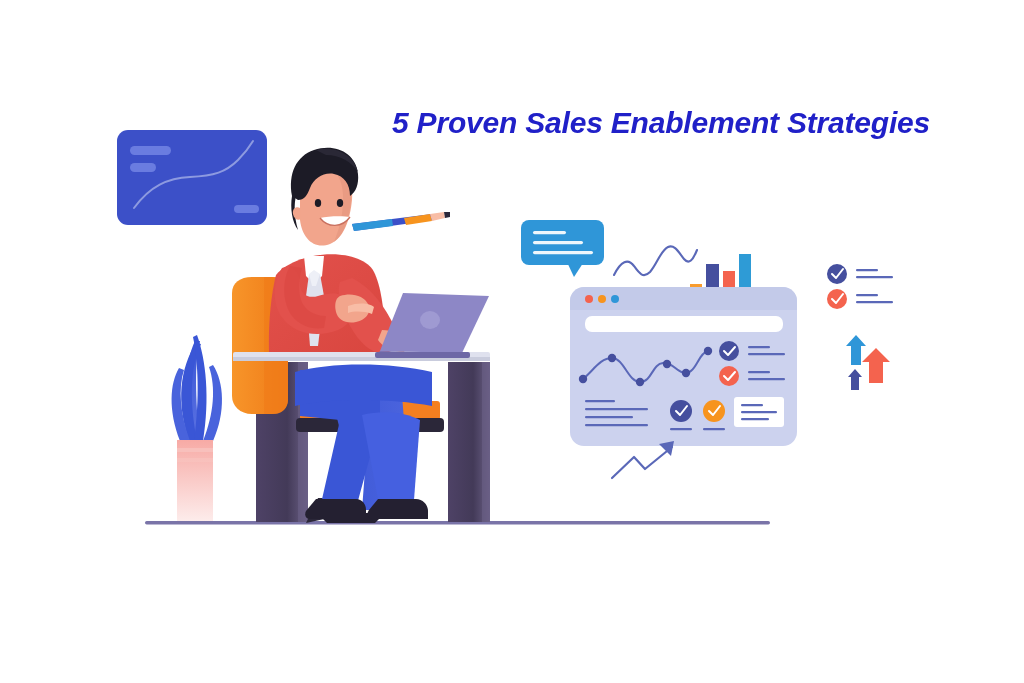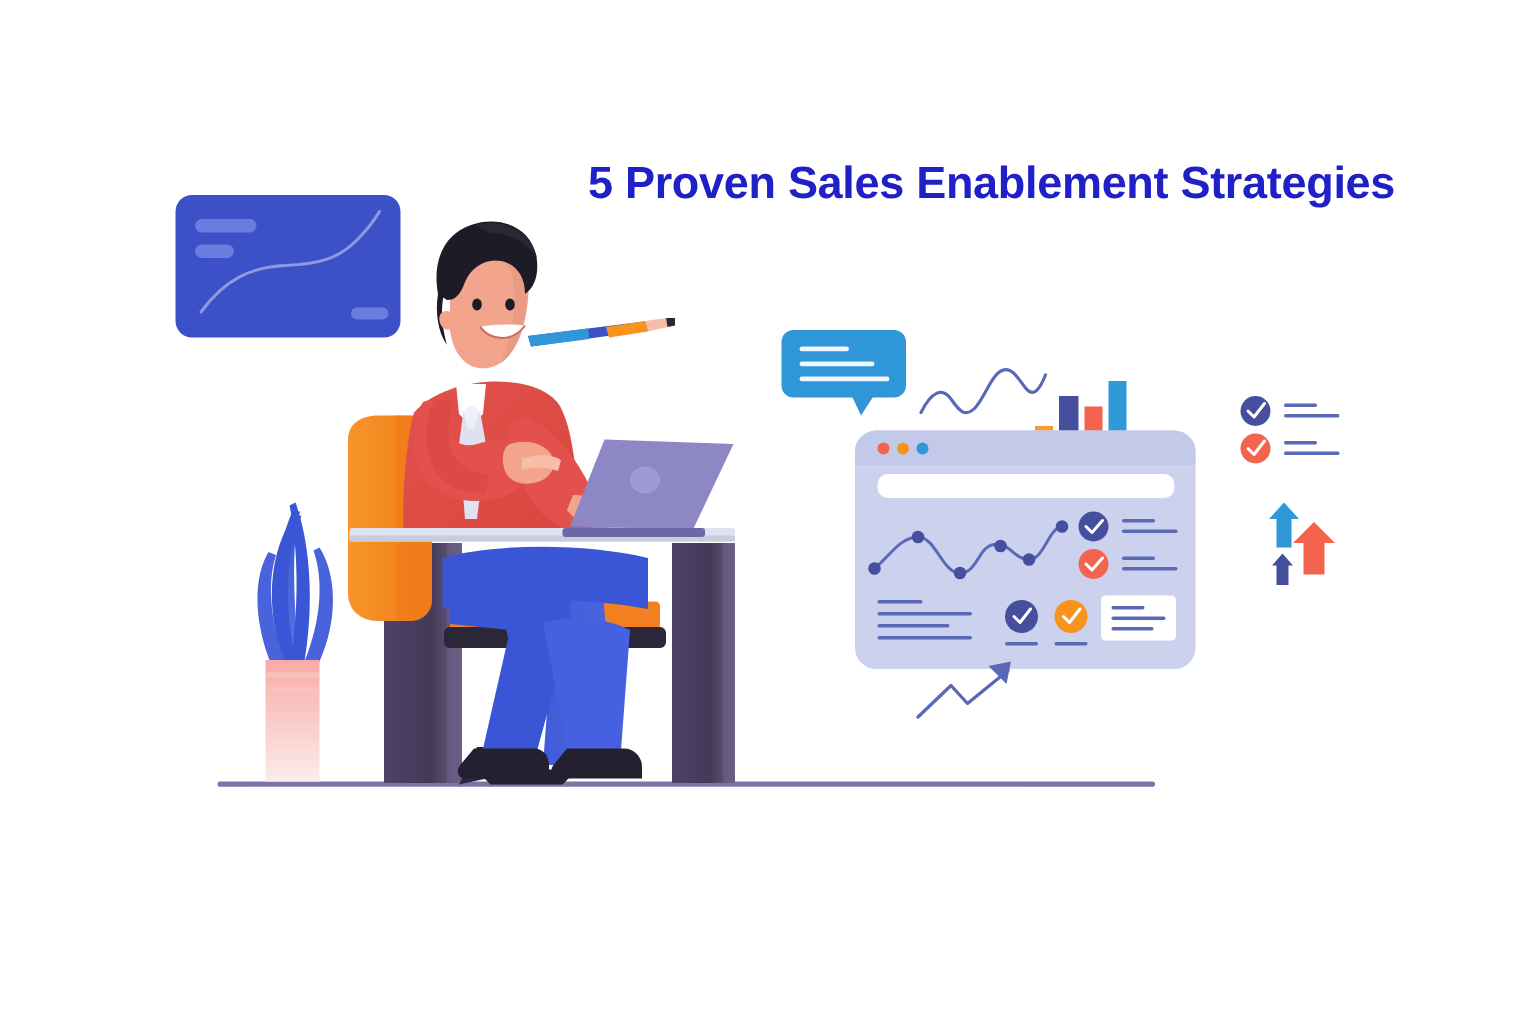--- a/index.html
+++ b/index.html
@@ -21,20 +21,21 @@
     position: absolute;
     left: 392px;
     top: 106px;
     width: 600px;
     font-size: 30px;
     font-weight: bold;
     color: #2020c8;
     letter-spacing: -0.2px;
     white-space: nowrap;
     font-family: "Liberation Sans", sans-serif;
+    font-style: italic;
   }
   .art {
     position: absolute;
     left: 0;
     top: 0;
   }
 </style>
 </head>
 <body>
 

